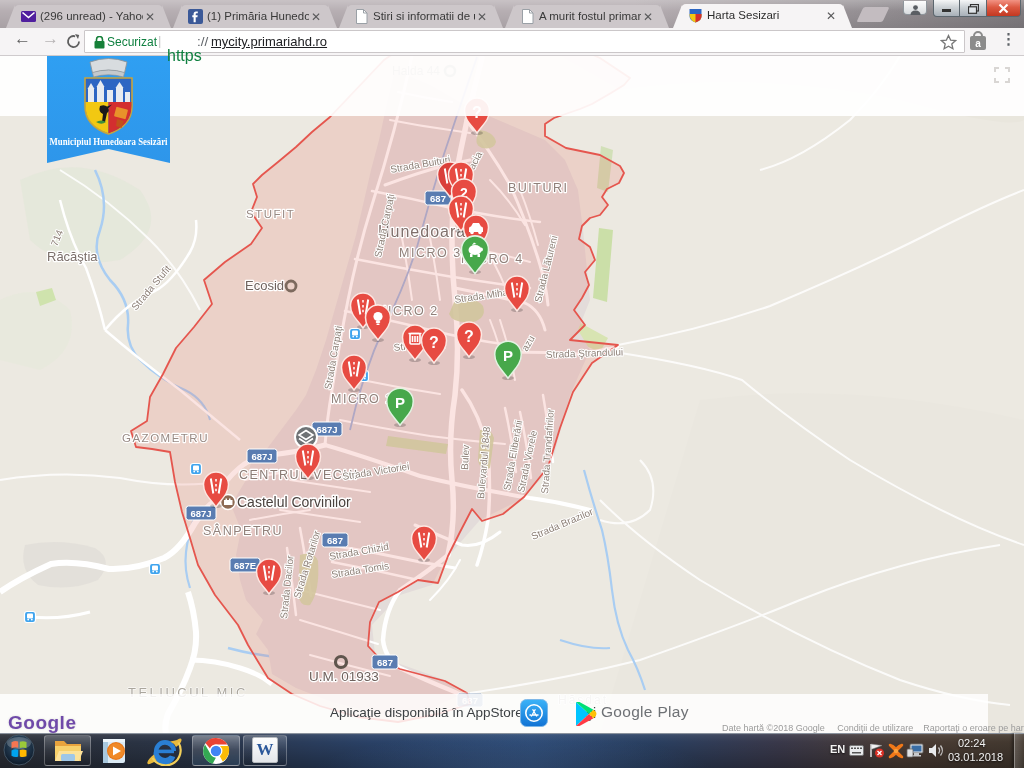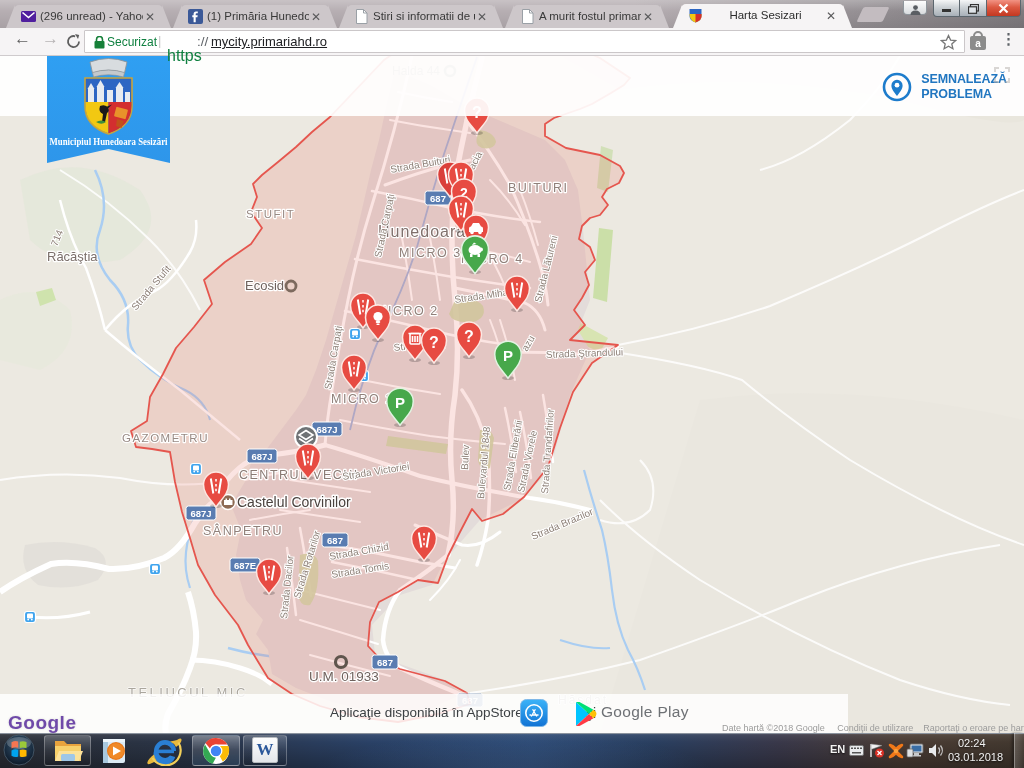--- a/index.html
+++ b/index.html
@@ -28,21 +28,21 @@
 #urlsep{position:absolute;left:73px;top:2px;font-size:13px;color:#c8c8c8;}
 #urlhttps{position:absolute;left:82px;top:16px;font-size:16px;color:#0f8040;}
 #urlrest1{position:absolute;left:112px;top:3px;font-size:13.5px;color:#5f6368;}
 #urlrest2{position:absolute;left:126px;top:3px;font-size:13px;color:#202124;text-decoration:underline;}
 #star{position:absolute;right:7px;top:3px;}
 #ext1{position:absolute;left:967px;top:3px;}
 #dots{position:absolute;left:1001px;top:2px;font-size:15px;color:#5f6368;font-weight:bold;}
 
 #page{position:absolute;left:0;top:56px;width:1024px;height:677px;overflow:hidden;}
 #hdr{position:absolute;left:0;top:0;width:1024px;height:60px;background:rgba(255,255,255,0.92);}
-#banner{position:absolute;left:0;top:638px;width:848px;height:39px;background:rgba(255,255,255,0.84);}
+#banner{position:absolute;left:0;top:638px;width:988px;height:39px;background:rgba(255,255,255,0.84);}
 #logo{position:absolute;left:46px;top:0;width:125px;height:114px;}
 #report{position:absolute;right:17px;top:16px;height:32px;}
 #report svg{float:left;margin-right:9px;}
 #reptxt{float:left;font-size:12.5px;font-weight:bold;color:#2176c0;line-height:15px;letter-spacing:-0.1px;}
 #bantxt{left:330px;top:11px;font-size:13.5px;color:#3c4043;}#appstore{left:520px;top:5px;}#gplay{left:574px;top:7px;}
 #si{left:558px;top:11px;font-size:14px;color:#3c4043;margin-left:28px;}
 #gptxt{left:601px;top:9px;font-size:15.5px;color:#6e7175;letter-spacing:0.3px;}
 #banner span,#banner svg{position:absolute;}
 #banner svg{display:block;}
 #glogo{position:absolute;left:8px;top:656px;font-size:19px;font-weight:bold;color:#4c1d95;opacity:0.8;letter-spacing:0.5px;text-shadow:0 0 2px rgba(150,150,150,0.5);}
@@ -430,28 +430,20 @@
 
         <use href="#shadow" x="269" y="593"></use>
         <g transform="translate(269,573)">
             <use href="#pin" fill="#e74b42" stroke="#fde7e2" stroke-width="1.5"></use>
             <use href="#icroad"></use>
           </g>
       </g>
 
     </svg>
     <div id="hdr"></div>
-    <div id="report">
-      <svg width="30" height="30" viewBox="0 0 30 30">
-          <circle cx="15" cy="15" r="13" fill="none" stroke="#1d7ccc" stroke-width="2.6"></circle>
-          <path d="M15,24 C11.8,19.5 9.4,17 9.4,13.4 a5.6,5.6 0 1,1 11.2,0 C20.6,17 18.2,19.5 15,24 Z" fill="#1d7ccc"></path>
-          <circle cx="15" cy="13.2" r="2.4" fill="#fff"></circle>
-        </svg>
-      <div id="reptxt">SEMNALEAZĂ<br>PROBLEMA</div>
-    </div>
     <div id="fsico" style="position:absolute;left:994px;top:11px;width:16px;height:16px;opacity:0.5;"><svg width="16" height="16">
           <path d="M1,5 V1 H5 M11,1 h4 v4 M15,11 v4 h-4 M5,15 H1 v-4" fill="none" stroke="#b5b1ac" stroke-width="2"></path>
         </svg></div>
     <div id="logo">
       <svg width="125" height="114" viewBox="0 0 125 114">
         <defs>
             <linearGradient id="lg" x1="0" y1="0" x2="0" y2="1">
               <stop offset="0" stop-color="#2f9ff2"></stop>
               <stop offset="1" stop-color="#2e96ea"></stop>
             </linearGradient>
@@ -552,21 +544,21 @@
         <div class="x">✕</div>
     </div>
     <div class="tab active" style="left:681px;width:163px;top:4px;height:24px;">
       <div class="slant-l"></div>
         <div class="slant-r"></div>
       <svg class="fav" viewBox="0 0 15 15">
           <path d="M1.5,1 H13.5 V8 Q13.5,12.5 7.5,14.5 Q1.5,12.5 1.5,8 Z" fill="#2d66c3"></path>
           <path d="M1.5,6 H13.5 V8 Q13.5,12.5 7.5,14.5 Q1.5,12.5 1.5,6 Z" fill="#f2c812"></path>
           <path d="M7.5,6 H13.5 V8 Q13.5,12.5 7.5,14.5 Z" fill="#d32f2f"></path>
         </svg>
-      <div class="title" style="color:#2c2c2c;text-align:center;">Harta Sesizari</div>
+      <div class="title" style="color:#2c2c2c;">Harta Sesizari</div>
         <div class="x">✕</div>
     </div>
     <div id="newtab"></div>
     <div id="profilebtn"><svg width="13" height="10" viewBox="0 0 13 10">
           <circle cx="6.5" cy="2.6" r="2.4" fill="#5a5e63"></circle>
           <path d="M1.5,10 q0,-4.5 5,-4.5 q5,0 5,4.5 Z" fill="#5a5e63"></path>
         </svg></div>
     <div class="winbtn" id="btnmin">
         <div style="width:9px;height:3px;background:#333;margin:9px auto 0;"></div>
       </div>

